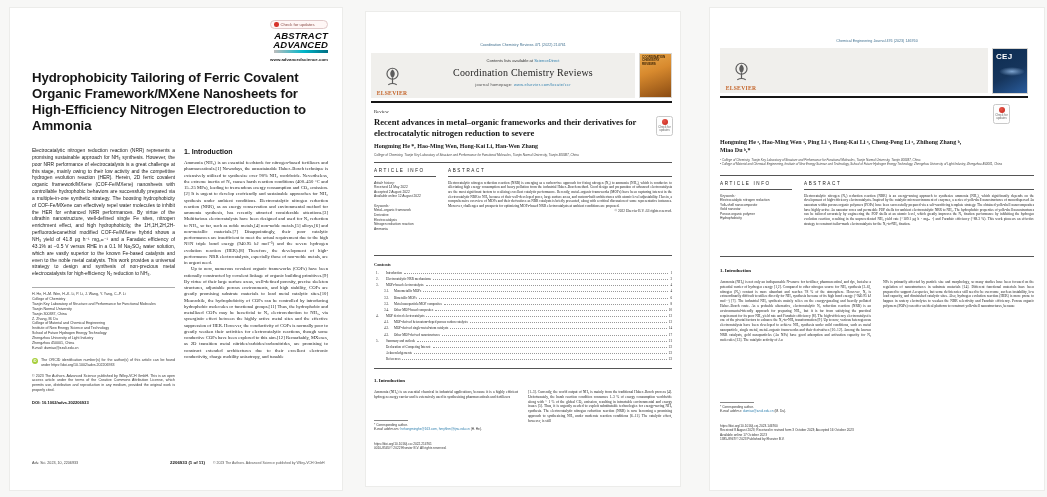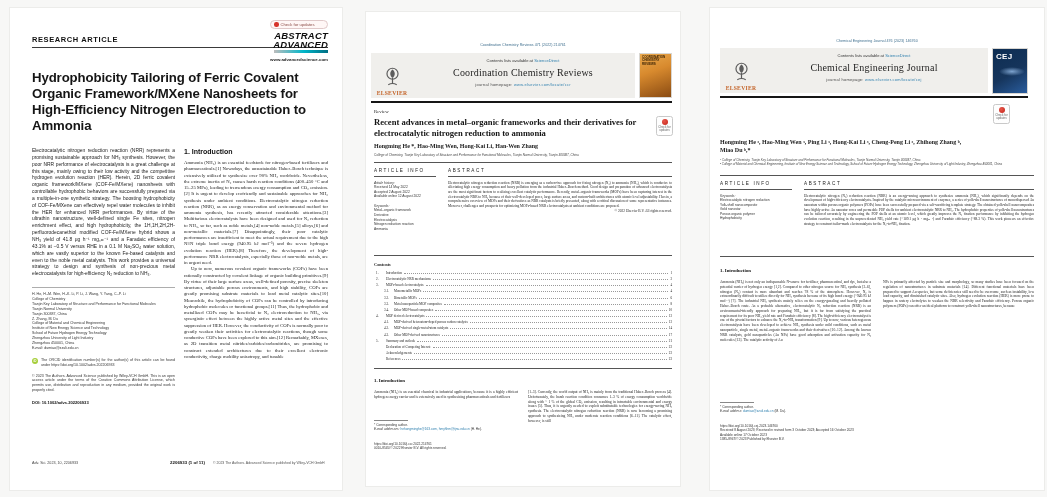--- a/index.html
+++ b/index.html
@@ -116,23 +116,20 @@
   .cej-doi { position: absolute; left: 10px; top: 416px; }
 </style>
 </head>
 <body>
 
 <div class="page" id="p-advsci">
   <div class="as-check">
     <span class="as-check-dot"></span>
     <span class="as-check-txt">Check for updates</span>
   </div>
-  <div class="as-header">
-    <span class="as-type">RESEARCH ARTICLE</span>
-  </div>
   <div class="as-logo">
     <div>ABSTRACT</div>
     <div>ADVANCED</div>
     <div class="as-logo-bar"></div>
   </div>
   <div class="as-url">www.advancedscience.com</div>
   <h1 class="as-title">Hydrophobicity Tailoring of Ferric Covalent Organic Framework/MXene Nanosheets for High-Efficiency Nitrogen Electroreduction to Ammonia</h1>
 
   <div class="as-cols">
     <div class="as-colL">
@@ -190,21 +187,21 @@
       <div class="hb-journal">Coordination Chemistry Reviews</div>
       <div class="hb-homepage"><span>journal homepage: </span><span class="jlink">www.elsevier.com/locate/ccr</span></div>
     </div>
   </div>
   <div class="cover">
     <div class="ccr-cover-t">COORDINATION CHEMISTRY REVIEWS</div>
   </div>
   <div class="black-bar"></div>
 
   <div class="ccr-type serif">Review</div>
-  <h1 class="ccr-title serif">Recent advances in metal–organic frameworks and their derivatives for electrocatalytic nitrogen reduction to ammonia</h1>
+  <h1 class="ccr-title serif">Recent advances in metal–organic frameworks and their derivatives for electrocatalytic nitrogen reduction to severe</h1>
   <div class="ev-badge">
     <div class="ev-badge-dot"></div>
     <div class="ev-badge-txt">Check for updates</div>
   </div>
   <div class="ccr-authors serif">Hongming He *, Hao-Ming Wen, Hong-Kai Li, Han-Wen Zhang</div>
   <div class="ccr-affil">College of Chemistry, Tianjin Key Laboratory of Structure and Performance for Functional Molecules, Tianjin Normal University, Tianjin 300387, China</div>
 
   <div class="ccr-info-sec">
     <div class="ccr-info-col">
       <div class="sec-head">ARTICLE INFO</div>
@@ -348,25 +345,20 @@
   <div class="head-box">
     <div class="hb-logo">
       <svg class="hb-tree" viewBox="0 0 20 26">
         <circle cx="10" cy="8" r="6.5" fill="none" stroke="#5c5c5c" stroke-width="1.4"></circle>
         <path d="M10 3 C6 6 7 11 10 13 C13 11 14 6 10 3 Z" fill="#5c5c5c"></path>
         <path d="M10 13 L10 20" stroke="#5c5c5c" stroke-width="1.4"></path>
         <path d="M5 21 Q10 18 15 21" stroke="#5c5c5c" stroke-width="1.2" fill="none"></path>
       </svg>
       <div class="hb-elsevier">ELSEVIER</div>
     </div>
-    <div class="hb-center">
-      <div class="hb-contents"><span>Contents lists available at </span><span class="jlink">ScienceDirect</span></div>
-      <div class="hb-journal">Chemical Engineering Journal</div>
-      <div class="hb-homepage"><span>journal homepage: </span><span class="jlink">www.elsevier.com/locate/cej</span></div>
-    </div>
   </div>
   <div class="cover">
     <div class="cej-cover-t">CEJ</div>
     <div class="cej-cover-sw"></div>
   </div>
   <div class="black-bar"></div>
   <div class="ev-badge">
     <div class="ev-badge-dot"></div>
     <div class="ev-badge-txt">Check for updates</div>
   </div>

